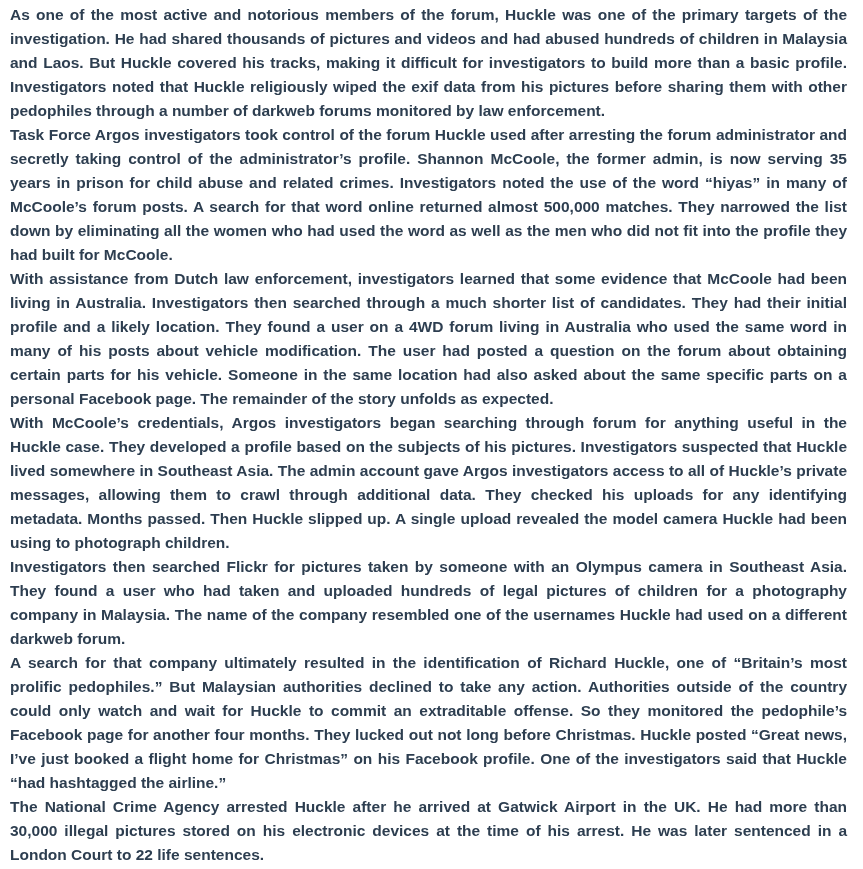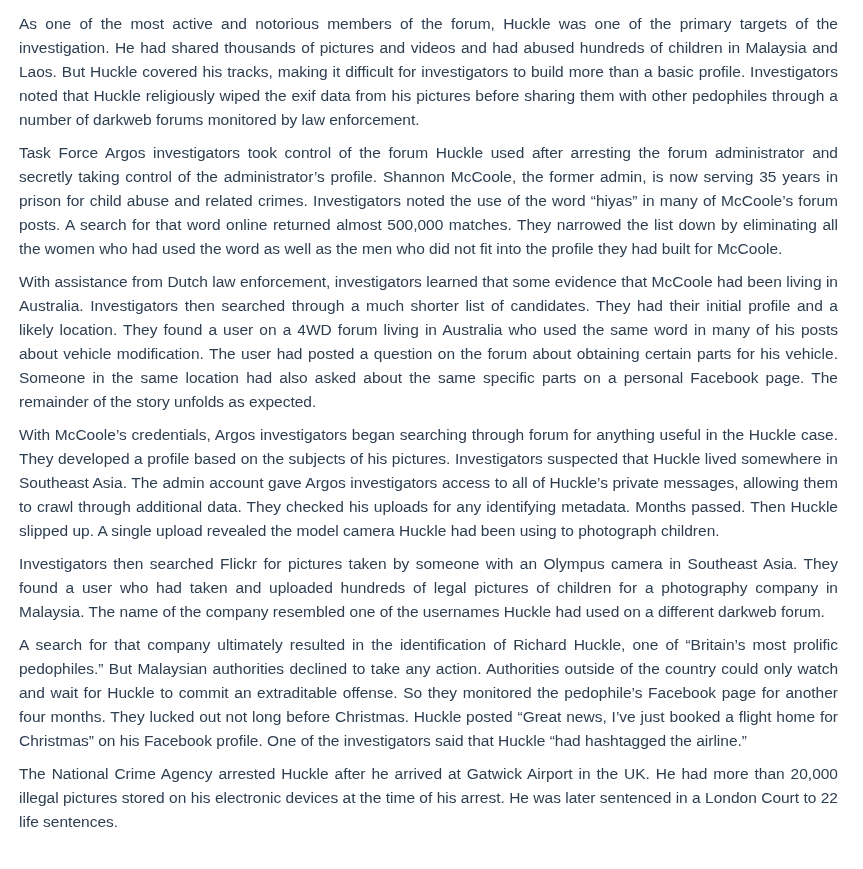--- a/index.html
+++ b/index.html
@@ -15,30 +15,31 @@
   .article {
     box-sizing: border-box;
     width: 863px;
     padding: 3px 16px 10px 10px;
     font-family: "Liberation Sans", "DejaVu Sans", sans-serif;
     font-size: 15.5px;
     line-height: 24px;
     color: #2d3e50;
   }
   .article p {
-    margin: 9px;
+    margin: 0;
     padding: 0;
     text-align: justify;
     text-justify: inter-word;
+    font-weight: bold;
   }
 </style>
 </head>
 <body>
 
 <div class="article">
   <p>As one of the most active and notorious members of the forum, Huckle was one of the primary targets of the investigation. He had shared thousands of pictures and videos and had abused hundreds of children in Malaysia and Laos. But Huckle covered his tracks, making it difficult for investigators to build more than a basic profile. Investigators noted that Huckle religiously wiped the exif data from his pictures before sharing them with other pedophiles through a number of darkweb forums monitored by law enforcement.</p>
   <p>Task Force Argos investigators took control of the forum Huckle used after arresting the forum administrator and secretly taking control of the administrator’s profile. Shannon McCoole, the former admin, is now serving 35 years in prison for child abuse and related crimes. Investigators noted the use of the word “hiyas” in many of McCoole’s forum posts. A search for that word online returned almost 500,000 matches. They narrowed the list down by eliminating all the women who had used the word as well as the men who did not fit into the profile they had built for McCoole.</p>
   <p>With assistance from Dutch law enforcement, investigators learned that some evidence that McCoole had been living in Australia. Investigators then searched through a much shorter list of candidates. They had their initial profile and a likely location. They found a user on a 4WD forum living in Australia who used the same word in many of his posts about vehicle modification. The user had posted a question on the forum about obtaining certain parts for his vehicle. Someone in the same location had also asked about the same specific parts on a personal Facebook page. The remainder of the story unfolds as expected.</p>
   <p>With McCoole’s credentials, Argos investigators began searching through forum for anything useful in the Huckle case. They developed a profile based on the subjects of his pictures. Investigators suspected that Huckle lived somewhere in Southeast Asia. The admin account gave Argos investigators access to all of Huckle’s private messages, allowing them to crawl through additional data. They checked his uploads for any identifying metadata. Months passed. Then Huckle slipped up. A single upload revealed the model camera Huckle had been using to photograph children.</p>
   <p>Investigators then searched Flickr for pictures taken by someone with an Olympus camera in Southeast Asia. They found a user who had taken and uploaded hundreds of legal pictures of children for a photography company in Malaysia. The name of the company resembled one of the usernames Huckle had used on a different darkweb forum.</p>
   <p>A search for that company ultimately resulted in the identification of Richard Huckle, one of “Britain’s most prolific pedophiles.” But Malaysian authorities declined to take any action. Authorities outside of the country could only watch and wait for Huckle to commit an extraditable offense. So they monitored the pedophile’s Facebook page for another four months. They lucked out not long before Christmas. Huckle posted “Great news, I’ve just booked a flight home for Christmas” on his Facebook profile. One of the investigators said that Huckle “had hashtagged the airline.”</p>
-  <p>The National Crime Agency arrested Huckle after he arrived at Gatwick Airport in the UK. He had more than 20,000 illegal pictures stored on his electronic devices at the time of his arrest. He was later sentenced in a London Court to 22 life sentences.</p>
+  <p>The National Crime Agency arrested Huckle after he arrived at Gatwick Airport in the UK. He had more than 30,000 illegal pictures stored on his electronic devices at the time of his arrest. He was later sentenced in a London Court to 22 life sentences.</p>
 </div>
 
 </body></html>

